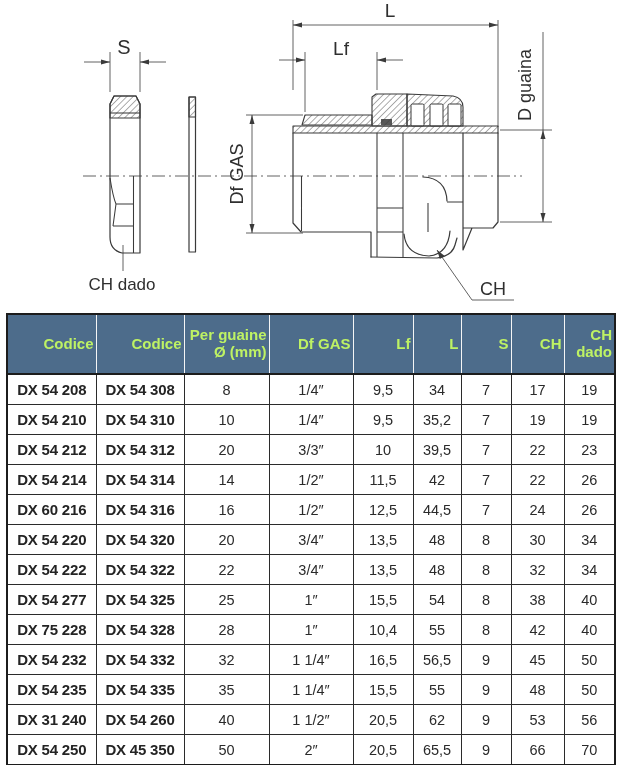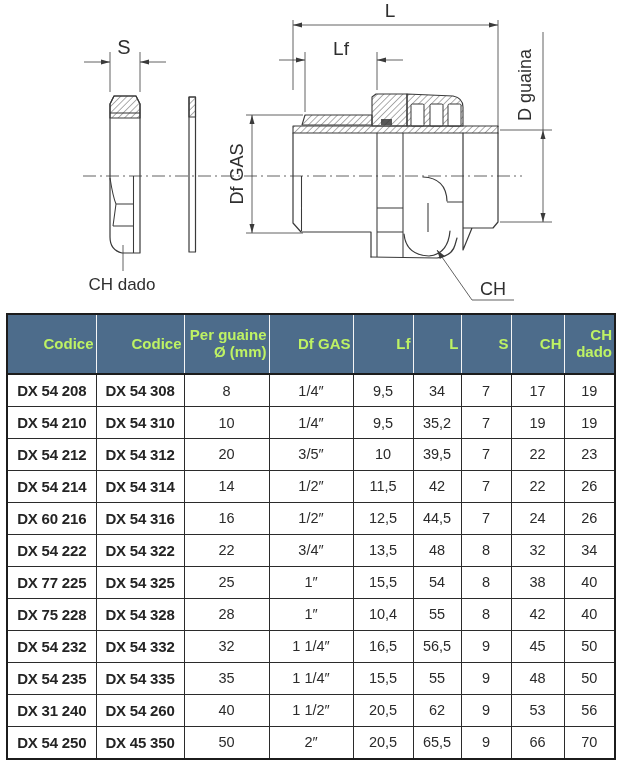--- a/index.html
+++ b/index.html
@@ -162,21 +162,21 @@
           <td>9,5</td>
           <td>35,2</td>
           <td>7</td>
           <td>19</td>
           <td>19</td>
         </tr>
         <tr>
           <td class="code">DX 54 212</td>
           <td class="code">DX 54 312</td>
           <td>20</td>
-          <td>3/5″</td>
+          <td>3/3″</td>
           <td>10</td>
           <td>39,5</td>
           <td>7</td>
           <td>22</td>
           <td>23</td>
         </tr>
         <tr>
           <td class="code">DX 54 214</td>
           <td class="code">DX 54 314</td>
           <td>14</td>
@@ -192,32 +192,43 @@
           <td class="code">DX 54 316</td>
           <td>16</td>
           <td>1/2″</td>
           <td>12,5</td>
           <td>44,5</td>
           <td>7</td>
           <td>24</td>
           <td>26</td>
         </tr>
         <tr>
+          <td class="code">DX 54 220</td>
+          <td class="code">DX 54 320</td>
+          <td>20</td>
+          <td>3/4″</td>
+          <td>13,5</td>
+          <td>48</td>
+          <td>8</td>
+          <td>30</td>
+          <td>34</td>
+        </tr>
+        <tr>
           <td class="code">DX 54 222</td>
           <td class="code">DX 54 322</td>
           <td>22</td>
           <td>3/4″</td>
           <td>13,5</td>
           <td>48</td>
           <td>8</td>
           <td>32</td>
           <td>34</td>
         </tr>
         <tr>
-          <td class="code">DX 77 225</td>
+          <td class="code">DX 54 277</td>
           <td class="code">DX 54 325</td>
           <td>25</td>
           <td>1″</td>
           <td>15,5</td>
           <td>54</td>
           <td>8</td>
           <td>38</td>
           <td>40</td>
         </tr>
         <tr>

